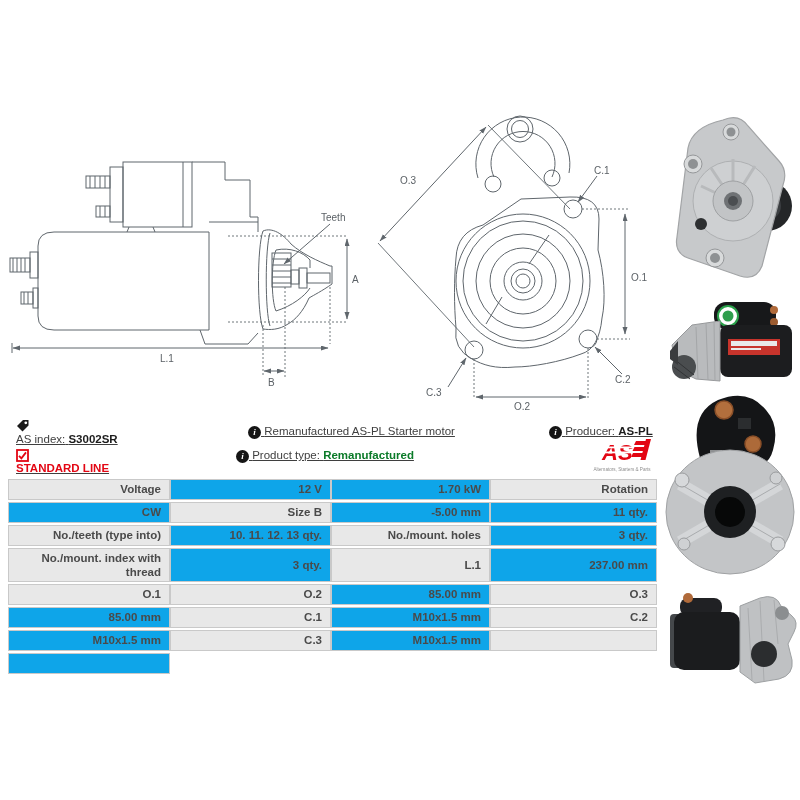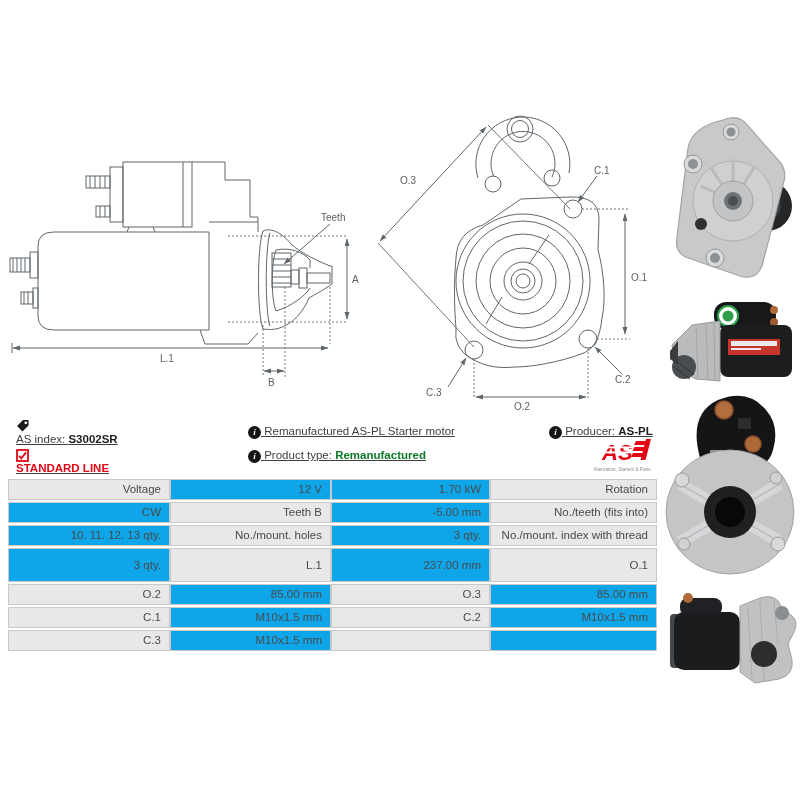--- a/index.html
+++ b/index.html
@@ -23,21 +23,21 @@
   .spec-table {
     position:absolute; left:8px; top:479px; width:649px;
     display:grid;
     grid-template-columns:162px 161px 159px 167px;
     grid-template-rows:21px 21px 21px 34px 21px 21px 21px 21px;
     row-gap:2px; column-gap:0;
   }
   .cell {
     border:1px solid #c9c9c9; font-size:11.5px; color:#4a4a4a;
     display:flex; align-items:center; justify-content:flex-end;
-    padding-right:8px; padding-left:4px; text-align:right; line-height:1.25;
+    padding-right:8px; padding-left:4px; text-align:right; line-height:1.25;font-weight:bold;
   }
   .cell.lab { background:#e8e8e8; }
   .cell.val { background:#0ea5e9; }
 
   
   .draw-label { font-size:10px; fill:#5b6166; font-family:"Liberation Sans",sans-serif; }
   svg { display:block; }
 
   
   .logo-tag { font-size:4.6px; fill:#8f8f8f; }
@@ -255,21 +255,21 @@
   </div>
 
   <div class="info-item" style="left:16px;top:449px">
     <svg width="13" height="13" viewBox="0 0 13 13" style="vertical-align:-2px">
       <rect x="1" y="1" width="11" height="11" fill="#ffffff" stroke="#e30613" stroke-width="1.8"></rect>
       <path d="M3,6.8 L5.4,9.4 L10,3.4" stroke="#e30613" stroke-width="1.8" fill="none"></path>
     </svg>
     <span class="red-bold">STANDARD LINE</span>
   </div>
 
-  <div class="info-item" style="left:248px;top:449px">
+  <div class="info-item" style="left:236px;top:449px">
     <span class="info-icon">i</span>
     <span>Product type:</span>
     <span class="green-bold">Remanufactured</span>
   </div>
 
   <svg class="abs" style="left:588px;top:438px" width="74" height="38" viewBox="0 0 74 38">
     <text x="14" y="22" font-size="22" font-weight="bold" font-style="italic" fill="#e30613" font-family="Liberation Sans, sans-serif">AS</text>
     <rect x="12" y="8.5" width="34" height="1.8" fill="#ffffff"></rect>
     <rect x="11" y="13.5" width="34" height="1.8" fill="#ffffff"></rect>
     <path d="M48,3 h12 l-2,4 h-12 Z" fill="#e30613"></path>
@@ -280,24 +280,25 @@
   </svg>
 
   <div class="spec-table">
 
     <div class="cell lab">Voltage</div>
     <div class="cell val">12 V</div>
     <div class="cell val">1.70 kW</div>
 
     <div class="cell lab">Rotation</div>
     <div class="cell val">CW</div>
-    <div class="cell lab">Teeth B</div>
+    <div class="cell lab">Size B</div>
     <div class="cell val">-5.00 mm</div>
 
-    <div class="cell lab">No./teeth (fits into)</div>
+    <div class="cell val">11 qty.</div>
+    <div class="cell lab">No./teeth (type into)</div>
     <div class="cell val">10. 11. 12. 13 qty.</div>
 
     <div class="cell lab">No./mount. holes</div>
     <div class="cell val">3 qty.</div>
     <div class="cell lab">No./mount. index with thread</div>
     <div class="cell val">3 qty.</div>
 
     <div class="cell lab">L.1</div>
     <div class="cell val">237.00 mm</div>
     <div class="cell lab">O.1</div>

